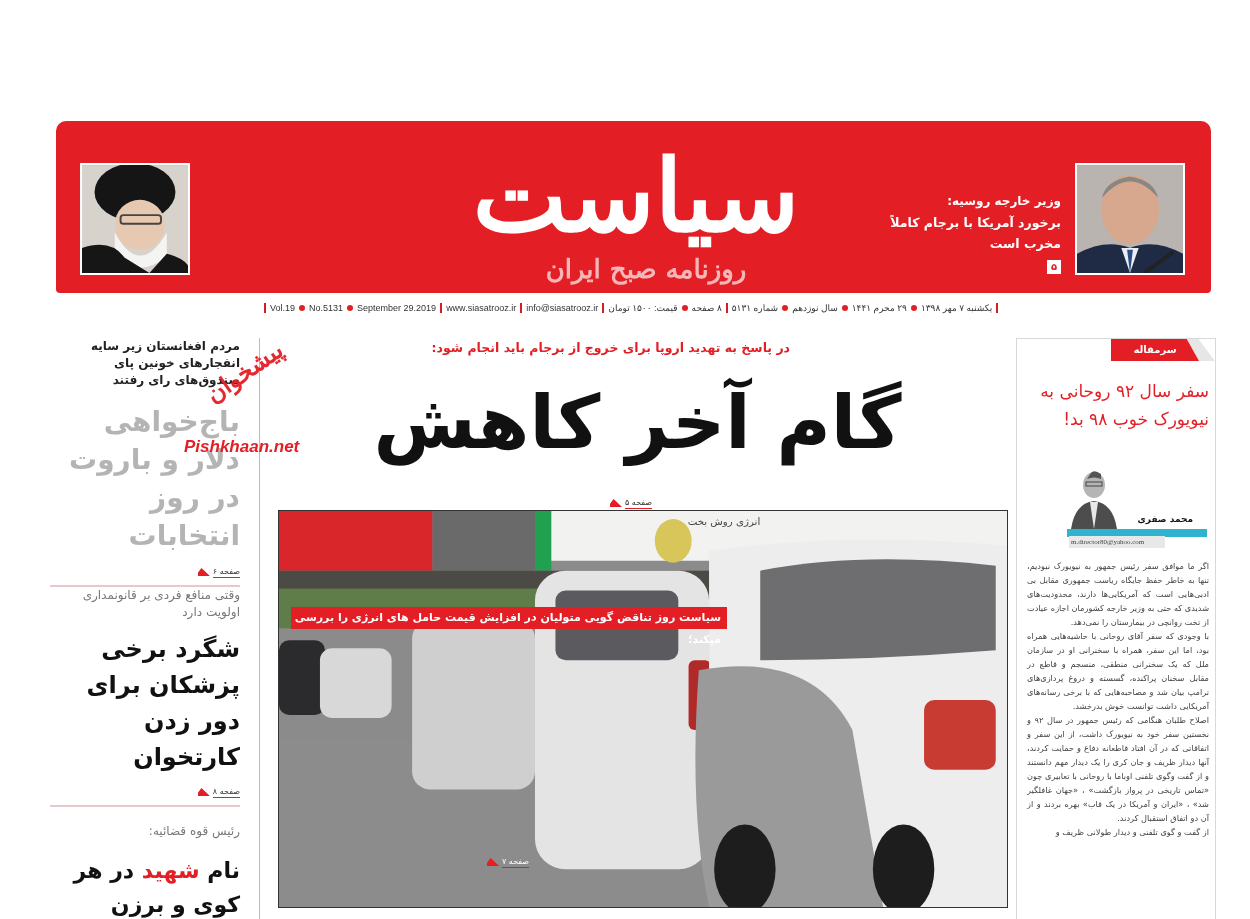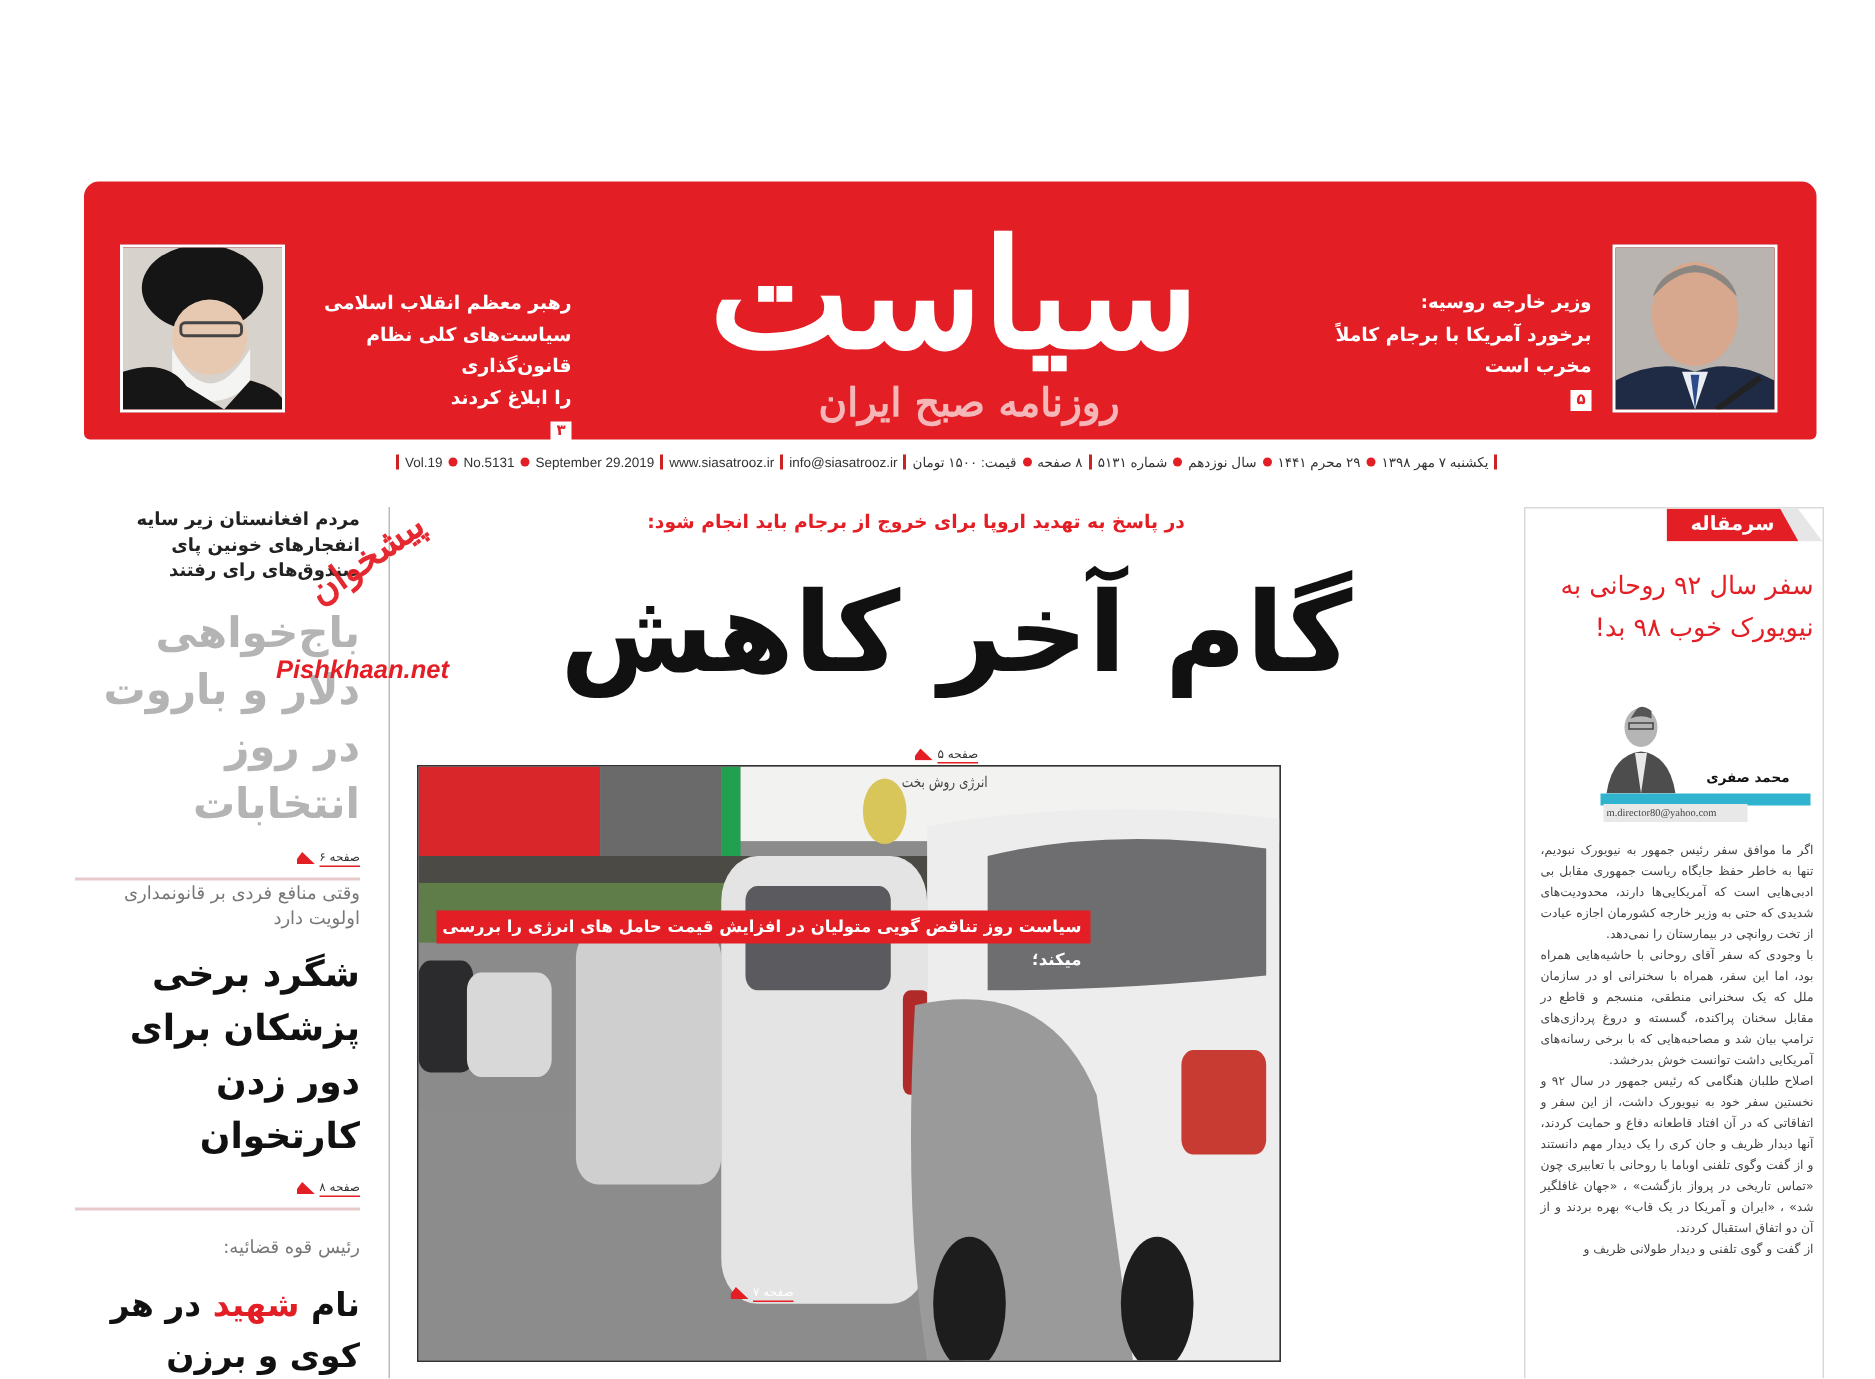--- a/index.html
+++ b/index.html
@@ -93,21 +93,21 @@
     font-size: 24px; font-weight: bold; direction: rtl; transform: rotate(-35deg); transform-origin: left top;
     opacity: 0.95;
   }
   .watermark .en {
     position: absolute; left: 4px; top: 52px; color: #e31e25; font-family: "Liberation Sans", sans-serif;
     font-style: italic; font-weight: bold; font-size: 17px;
   }
 
   
   .photo {
-    position: absolute; left: 278px; top: 510px; width: 576px; height: 398px;
+    position: absolute; left: 278px; top: 510px; width: 730px; height: 398px;
     border: 1px solid #333; overflow: hidden; background: #8d8d8d;
   }
   .photo svg { position: absolute; left: 0; top: 0; width: 100%; height: 100%; }
   .photo-banner {
     position: absolute; left: 12px; top: 96px; width: 436px; height: 22px; background: #e31e25;
     color: #fff; font-size: 11px; font-weight: bold; direction: rtl; text-align: right; line-height: 22px; padding-right: 6px;
   }
   .photo-head {
     position: absolute; left: 60px; top: 130px; width: 360px; direction: rtl; text-align: center;
     color: #ffe500; font-size: 44px; font-weight: bold; line-height: 62px;
@@ -116,21 +116,21 @@
   .photo-ref { position: absolute; left: 208px; top: 334px; }
   .photo-ref .txt { color: #fff; }
 
   
   .editorial {
     position: absolute; left: 1016px; top: 338px; width: 200px; height: 581px;
     border: 1px solid #d9d9d9; border-bottom: none; background: #fff;
   }
   .ed-tab {
     position: absolute; right: 16px; top: 0; width: 88px; height: 22px; background: #e31e25;
-    color: #fff; font-size: 13px; font-weight: bold; direction: rtl; text-align: center; line-height: 22px;
+    color: #fff; font-size: 10px; font-weight: bold; direction: rtl; text-align: center; line-height: 22px;
     clip-path: polygon(0 0, 86% 0, 100% 100%, 0 100%);
   }
   .ed-tab-shadow { position: absolute; right: 0; top: 0; width: 30px; height: 22px; background: #e6e6e6; clip-path: polygon(0 0, 45% 0, 100% 100%, 45% 100%); }
   .ed-title {
     position: absolute; left: 6px; top: 38px; width: 186px; direction: rtl; text-align: right;
     color: #e31e25; font-size: 17px; font-weight: normal; line-height: 28px;
   }
   .ed-author-photo { position: absolute; left: 50px; top: 128px; width: 54px; height: 62px; }
   .ed-author-name { position: absolute; right: 22px; top: 175px; font-size: 9px; font-weight: bold; direction: rtl; }
   .ed-email-bar { position: absolute; left: 50px; top: 190px; width: 140px; height: 8px; background: #2fb3cf; }
@@ -151,26 +151,20 @@
   <div class="mast-photo left">
     <svg viewBox="0 0 110 112">
       <rect width="110" height="112" fill="#d8d2cc"></rect>
       <ellipse cx="55" cy="28" rx="42" ry="30" fill="#151515"></ellipse>
       <ellipse cx="60" cy="62" rx="26" ry="26" fill="#e7c9b2"></ellipse>
       <path d="M34 70 Q60 118 88 70 L88 95 Q60 118 34 95 Z" fill="#f4f4f2"></path>
       <rect x="40" y="52" width="42" height="9" rx="3" fill="none" stroke="#444" stroke-width="2"></rect>
       <path d="M0 112 L0 86 Q30 76 44 96 L70 112 Z" fill="#161616"></path>
       <path d="M70 112 L88 92 Q104 96 110 104 L110 112 Z" fill="#161616"></path>
     </svg>
-  </div>
-  <div class="mast-teaser left">
-    <div>رهبر معظم انقلاب اسلامی</div>
-    <div>سیاست‌های کلی نظام قانون‌گذاری</div>
-    <div>را ابلاغ کردند</div>
-    <span class="page-box">۳</span>
   </div>
 
   <div class="logo">سیاست روز</div>
   <div class="logo-sub">روزنامه صبح ایران</div>
 
   <div class="mast-teaser right">
     <div class="kicker">وزیر خارجه روسیه:</div>
     <div>برخورد آمریکا با برجام کاملاً</div>
     <div>مخرب است</div>
     <span class="page-box">۵</span>

